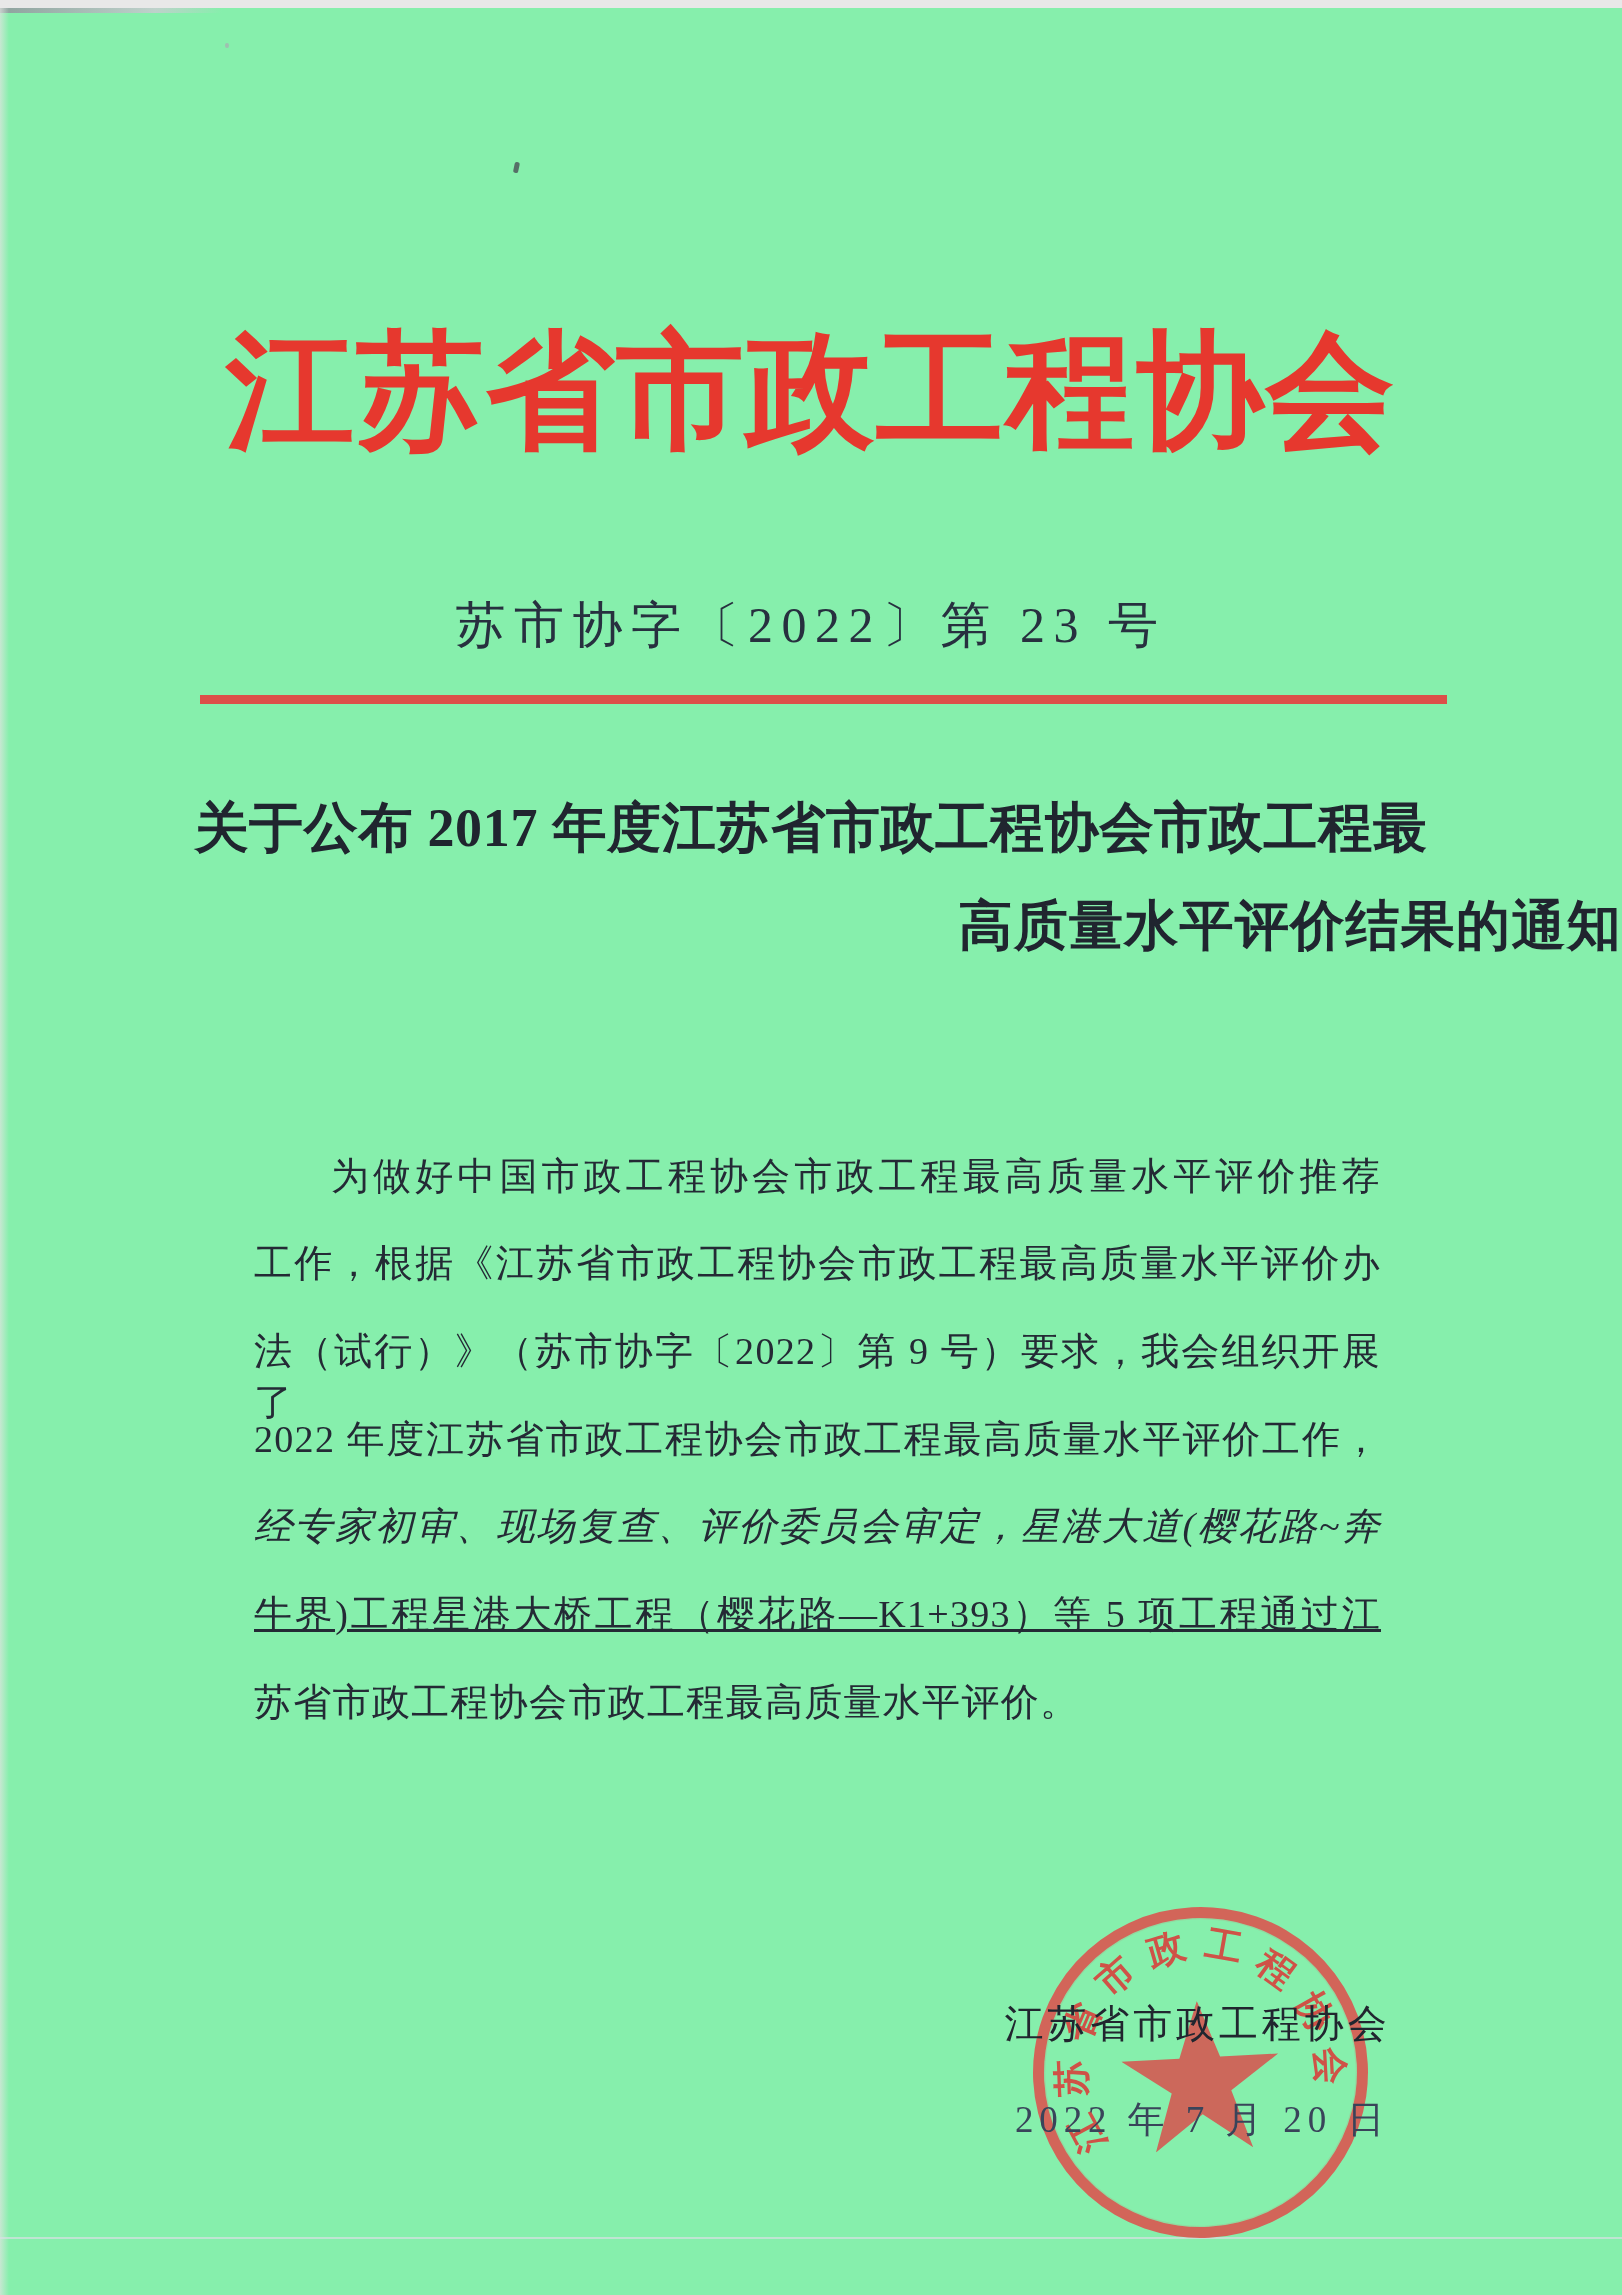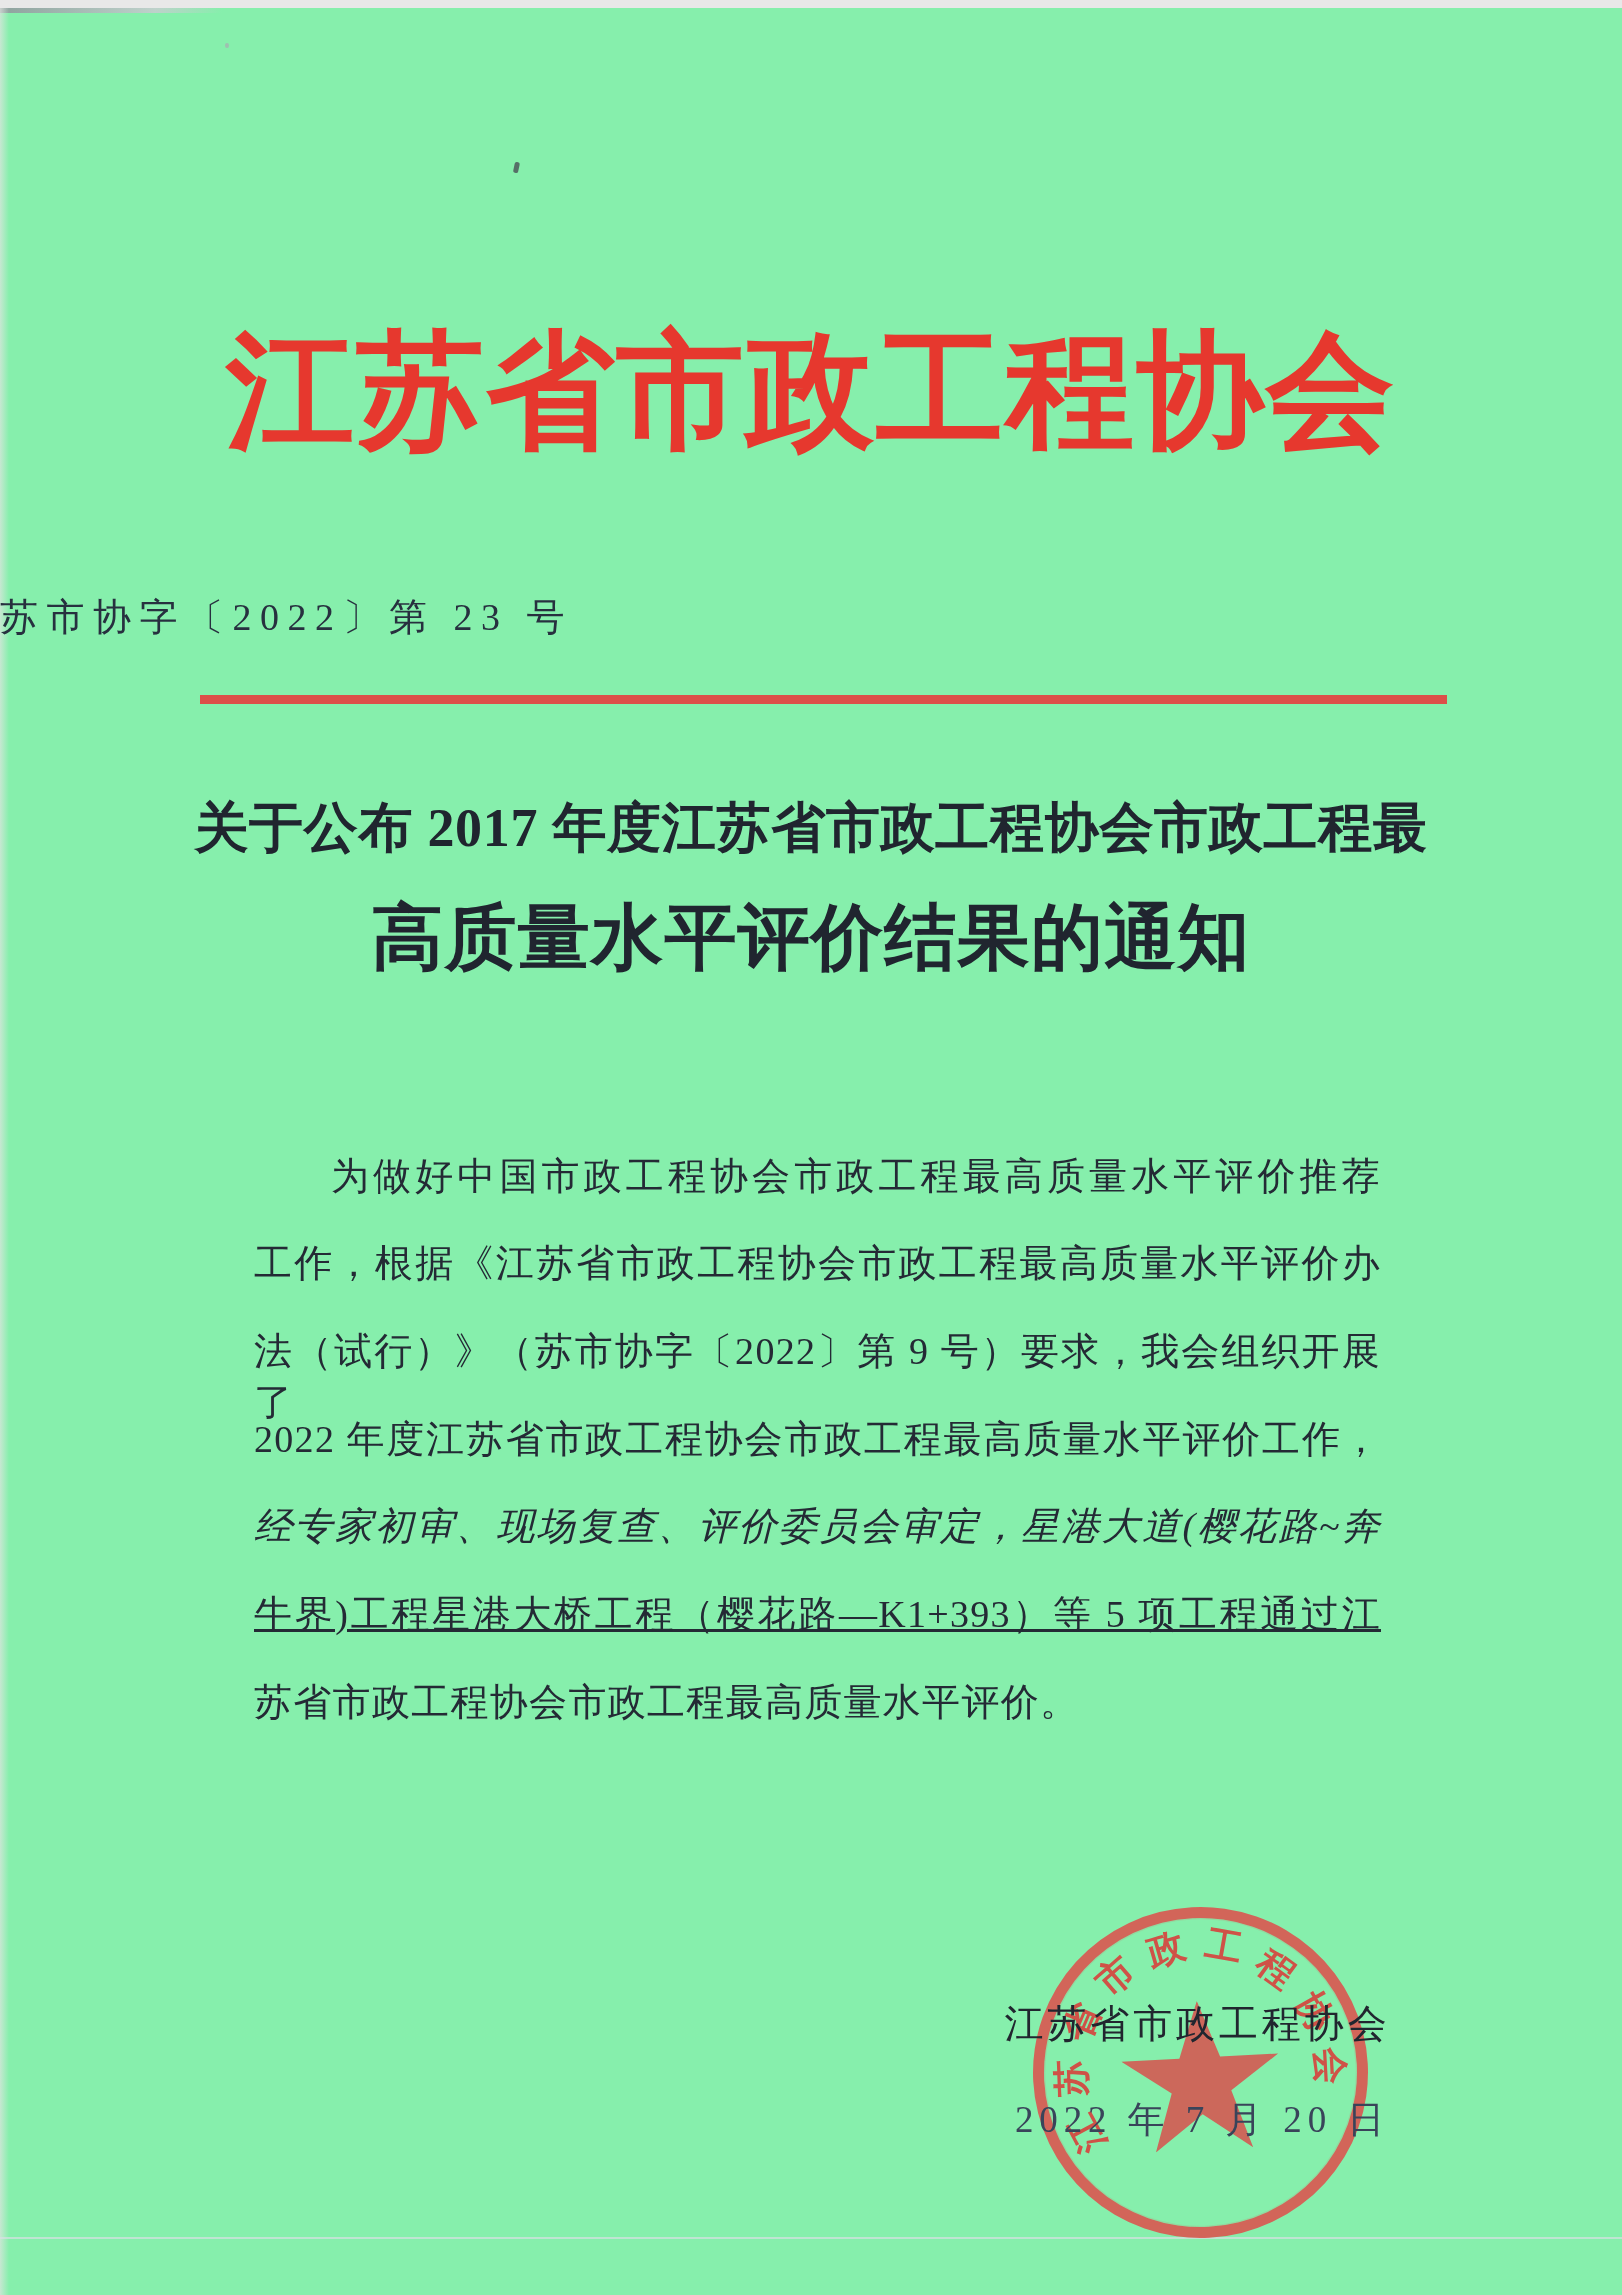--- a/index.html
+++ b/index.html
@@ -33,43 +33,44 @@
   .org-header {
     position: absolute; left: 0; top: 298px; width: 100%;
     text-align: center;
     font-size: 128px; font-weight: 700;
     letter-spacing: 2px;
     color: #e6382e;
     white-space: nowrap;
   }
   .doc-number {
     position: absolute; left: 0; top: 584px; width: 100%;
-    font-size: 38px;
+    text-align: center;
+    font-size: 50px;
     letter-spacing: 8.5px;
     color: #27303f;
     white-space: nowrap;
   }
   .red-rule {
     position: absolute; left: 200px; top: 687px;
     width: 1247px; height: 8.5px;
     background: #dc4f49;
   }
   
   .doc-title-line1 {
     position: absolute; left: 0; top: 784px; width: 100%;
     text-align: center;
     font-size: 54px; font-weight: 700;
     letter-spacing: 0.7px;
     color: #20252f;
     white-space: nowrap;
   }
   .doc-title-line2 {
     position: absolute; left: 0; top: 882px; width: 100%;
-    text-align: center;
-    font-size: 72px; font-weight: 700;
+    text-align: right;
+    font-size: 54px; font-weight: 700;
     letter-spacing: 1.3px;
     color: #20252f;
     white-space: nowrap;
   }
   
   .bodyline {
     position: absolute; left: 254px; width: 1127px; height: 72px;
     font-size: 38px;
     color: #242a35;
     letter-spacing: 1.3px;

